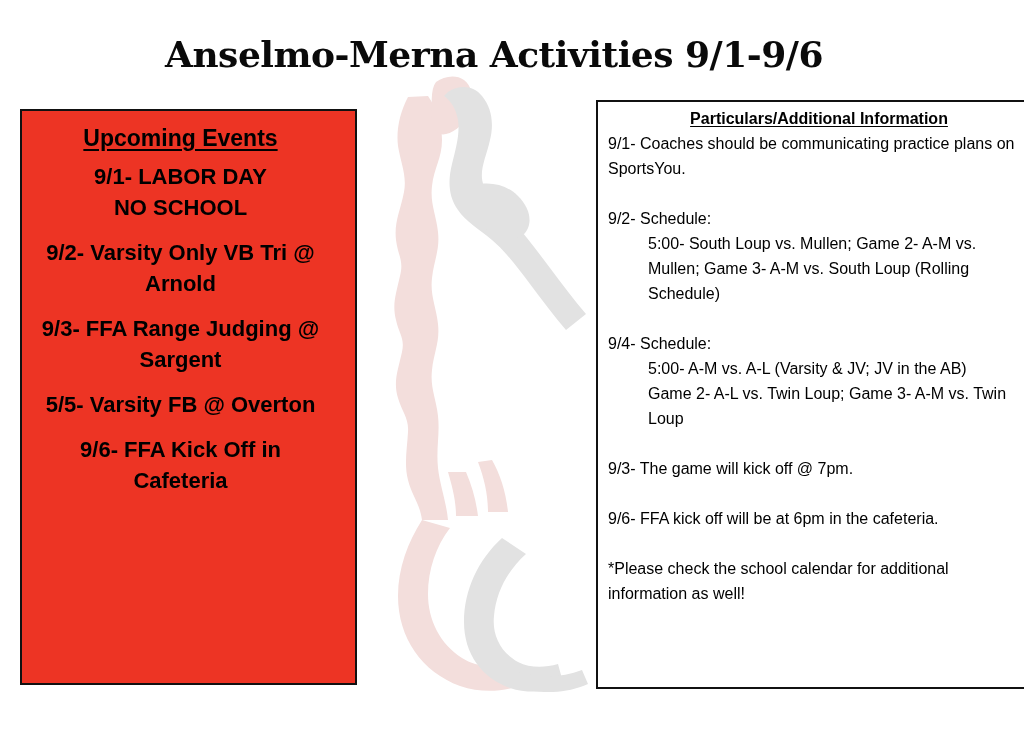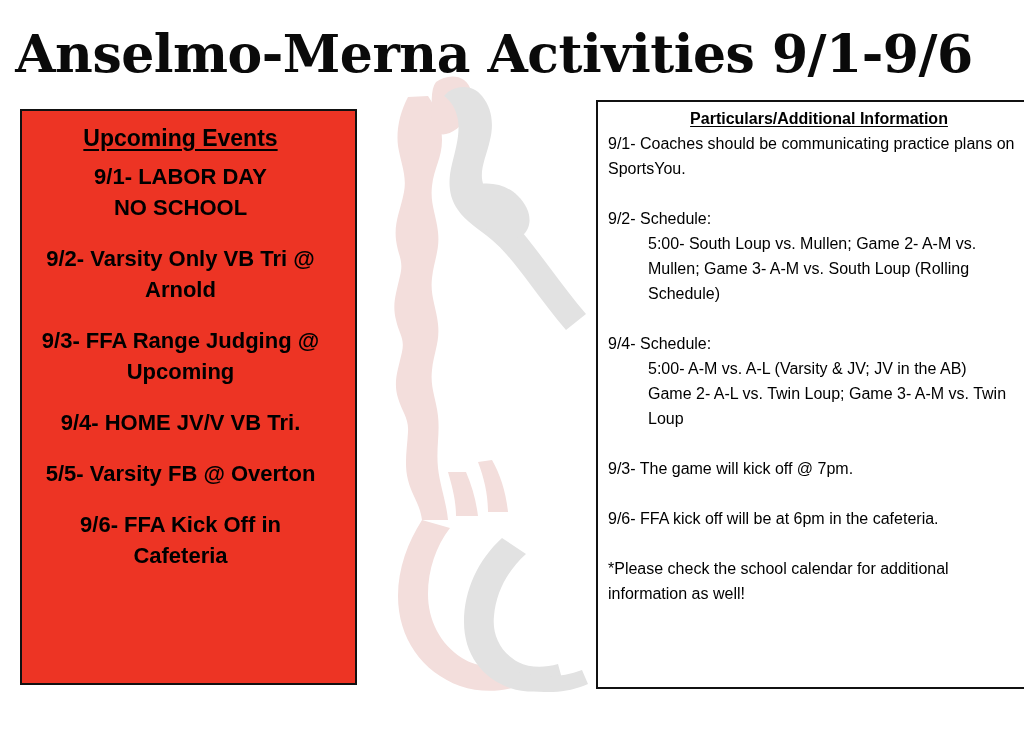--- a/index.html
+++ b/index.html
@@ -31,21 +31,21 @@
   
   #page-title {
     position: absolute;
     left: 0;
     top: 30px;
     width: 988px;
     text-align: center;
     z-index: 3;
     font-family: "DejaVu Serif", serif;
     font-weight: bold;
-    font-size: 52px;
+    font-size: 36px;
     line-height: 48px;
     letter-spacing: -0.5px;
     color: #0a0a0a;
     white-space: nowrap;
   }
 
   
   #events-panel {
     position: absolute;
     left: 20px;
@@ -67,21 +67,21 @@
     text-underline-offset: 3px;
     margin: 4px 0 0 0;
   }
   #events-panel .event-line {
     font-size: 22px;
     font-weight: bold;
     line-height: 31px;
     margin: 0;
   }
   #events-panel .event-item {
-    margin-top: 20px;
+    margin-top: 14px;
   }
   #events-panel .event-item.tight {
     margin-top: 8px;
   }
 
   
   #info-panel {
     position: absolute;
     left: 596px;
     top: 100px;
@@ -162,26 +162,23 @@
     <div class="event-line">NO SCHOOL</div>
   </div>
 
   <div class="event-item">
     <div class="event-line">9/2- Varsity Only VB Tri @</div>
     <div class="event-line">Arnold</div>
   </div>
 
   <div class="event-item">
     <div class="event-line">9/3- FFA Range Judging @</div>
-    <div class="event-line">Upcoming</div>
+    <div class="event-line">Sargent</div>
   </div>
 
-  <div class="event-item">
-    <div class="event-line">9/4- HOME JV/V VB Tri.</div>
-  </div>
 
   <div class="event-item">
     <div class="event-line">5/5- Varsity FB @ Overton</div>
   </div>
 
   <div class="event-item">
     <div class="event-line">9/6- FFA Kick Off in Cafeteria</div>
   </div>
 </div>
 

